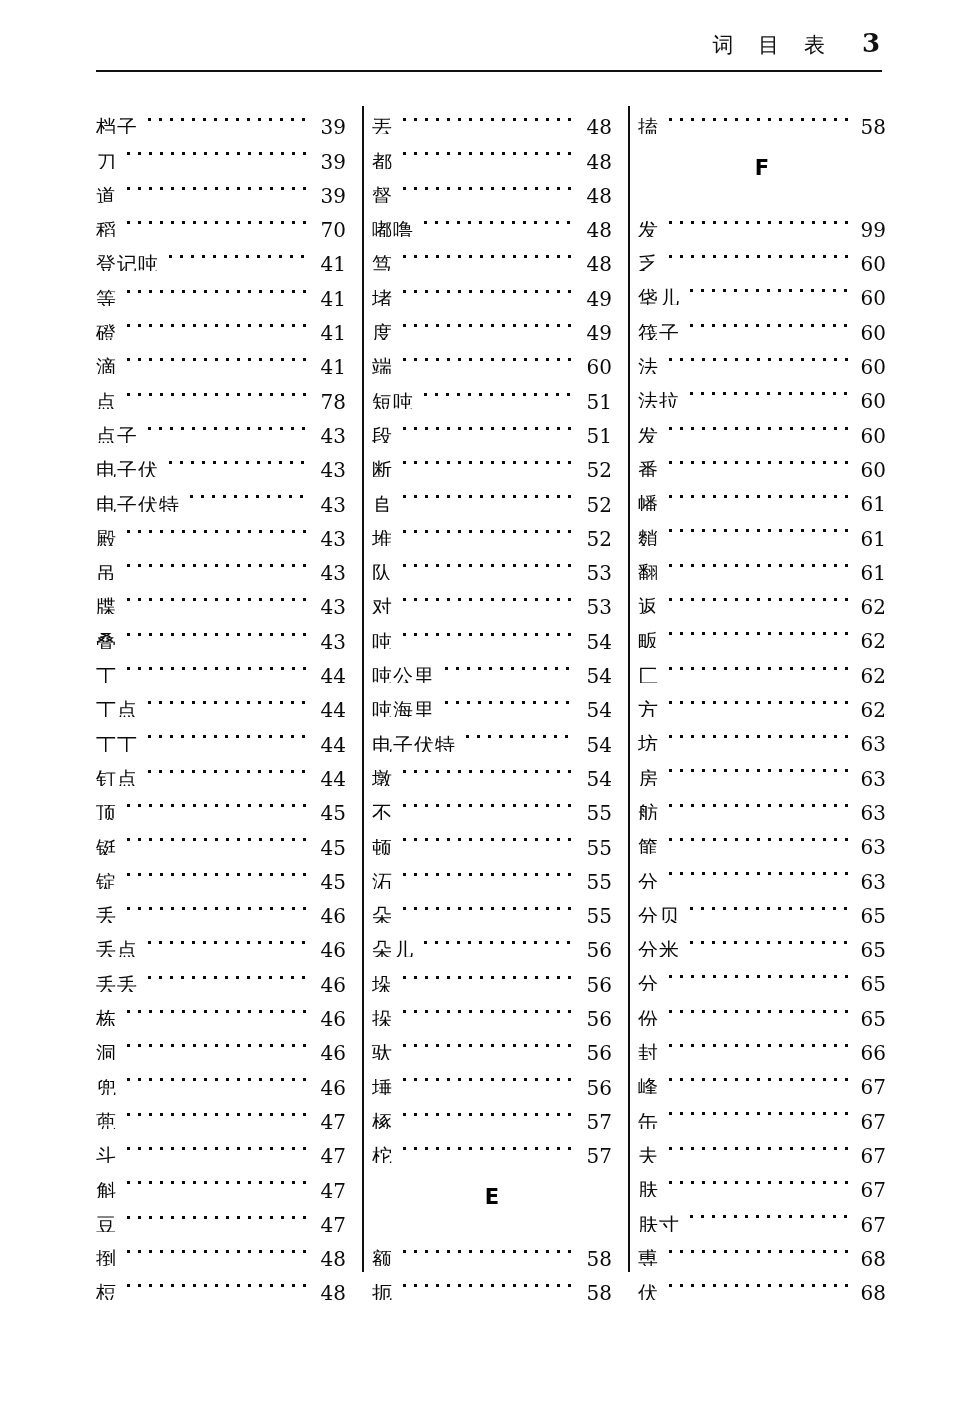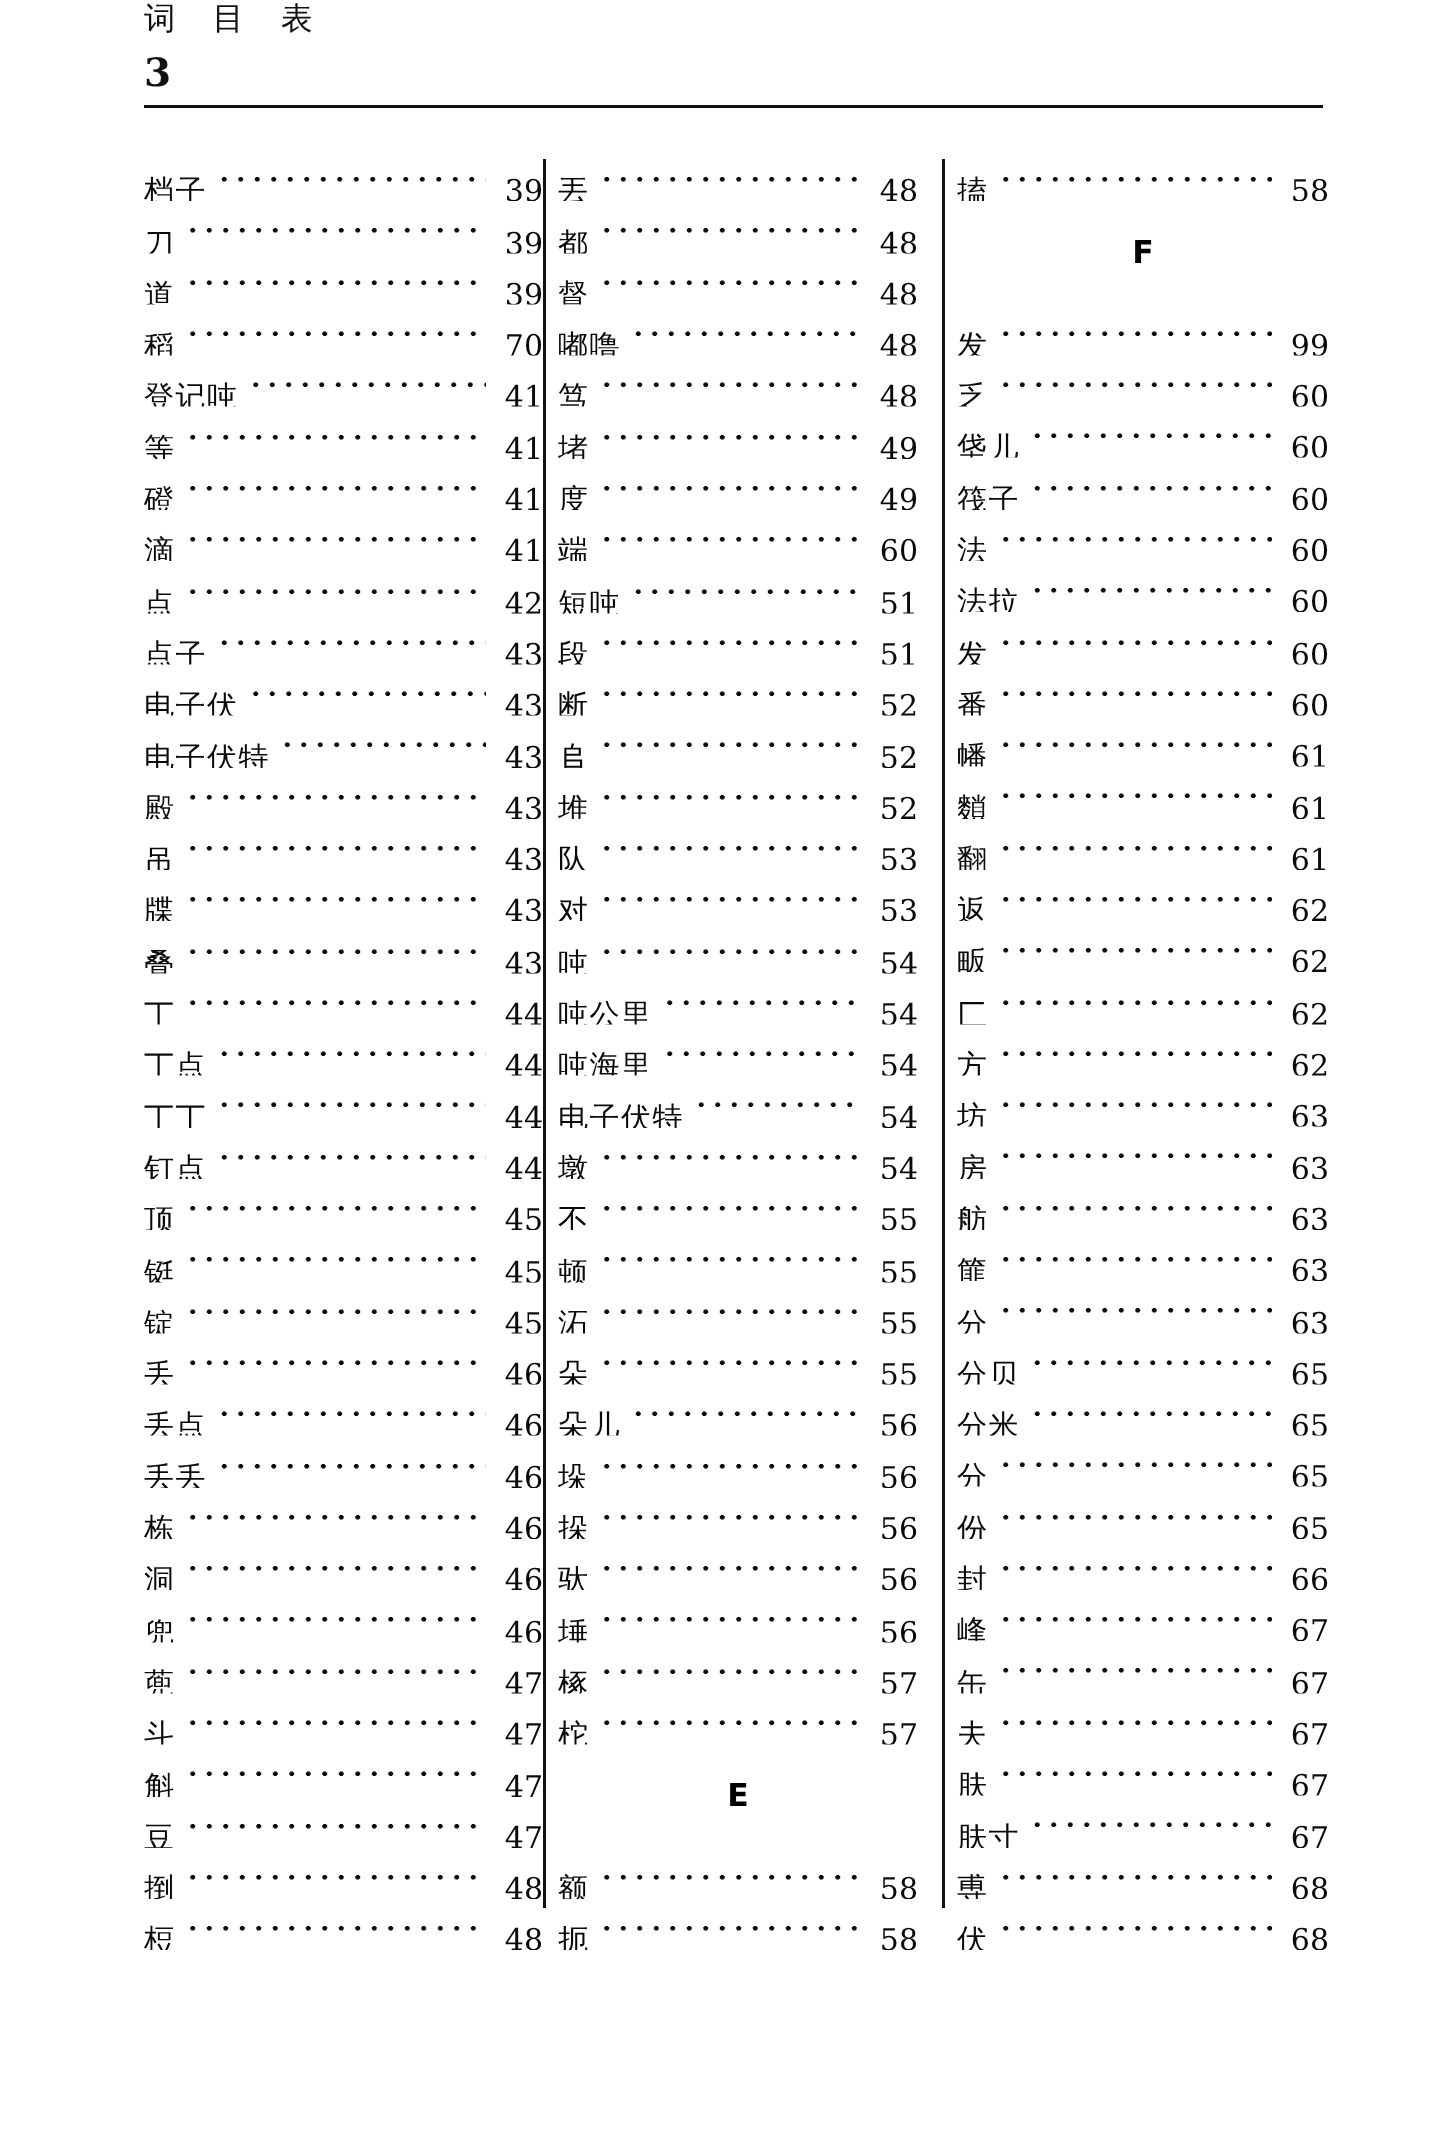--- a/index.html
+++ b/index.html
@@ -29,23 +29,22 @@
     position: absolute;
     left: 96px;
     right: 78px;
     top: 28px;
     height: 48px;
   }
   .header-inner {
     display: flex;
     align-items: baseline;
     justify-content: flex-end;
-    gap: 8px;
+    gap: 28px;
     height: 36px;
-    flex-direction: column;
   }
   .header-title {
     font-family: "DejaVu Sans", "Liberation Sans", sans-serif;
     font-size: 21px;
     letter-spacing: 9px;
     font-weight: 400;
     color: #111;
     white-space: pre;
   }
   .header-pageno {
@@ -70,21 +69,21 @@
     left: 96px;
     top: 100px;
     width: 790px;
     height: 1190px;
     display: flex;
   }
   .col {
     position: relative;
     box-sizing: border-box;
   }
-  .col-1 { width: 266px; }
+  .col-1 { width: 266px; padding-right: 16px; }
   .col-2 { width: 266px; padding-left: 10px; padding-right: 16px; }
   .col-3 { width: 258px; padding-left: 10px; }
 
   .col-divider {
     position: absolute;
     top: 6px;
     bottom: 18px;
     width: 2px;
     background: #111;
   }
@@ -201,21 +200,21 @@
           <span class="entry-page">41</span>
         </div>
         <div class="entry">
           <span class="entry-term">滴</span>
           <span class="leader"></span>
           <span class="entry-page">41</span>
         </div>
         <div class="entry">
           <span class="entry-term">点</span>
           <span class="leader"></span>
-          <span class="entry-page">42</span>
+          <span class="entry-page">78</span>
         </div>
         <div class="entry">
           <span class="entry-term">点子</span>
           <span class="leader"></span>
           <span class="entry-page">43</span>
         </div>
         <div class="entry">
           <span class="entry-term">电子伏</span>
           <span class="leader"></span>
           <span class="entry-page">43</span>

